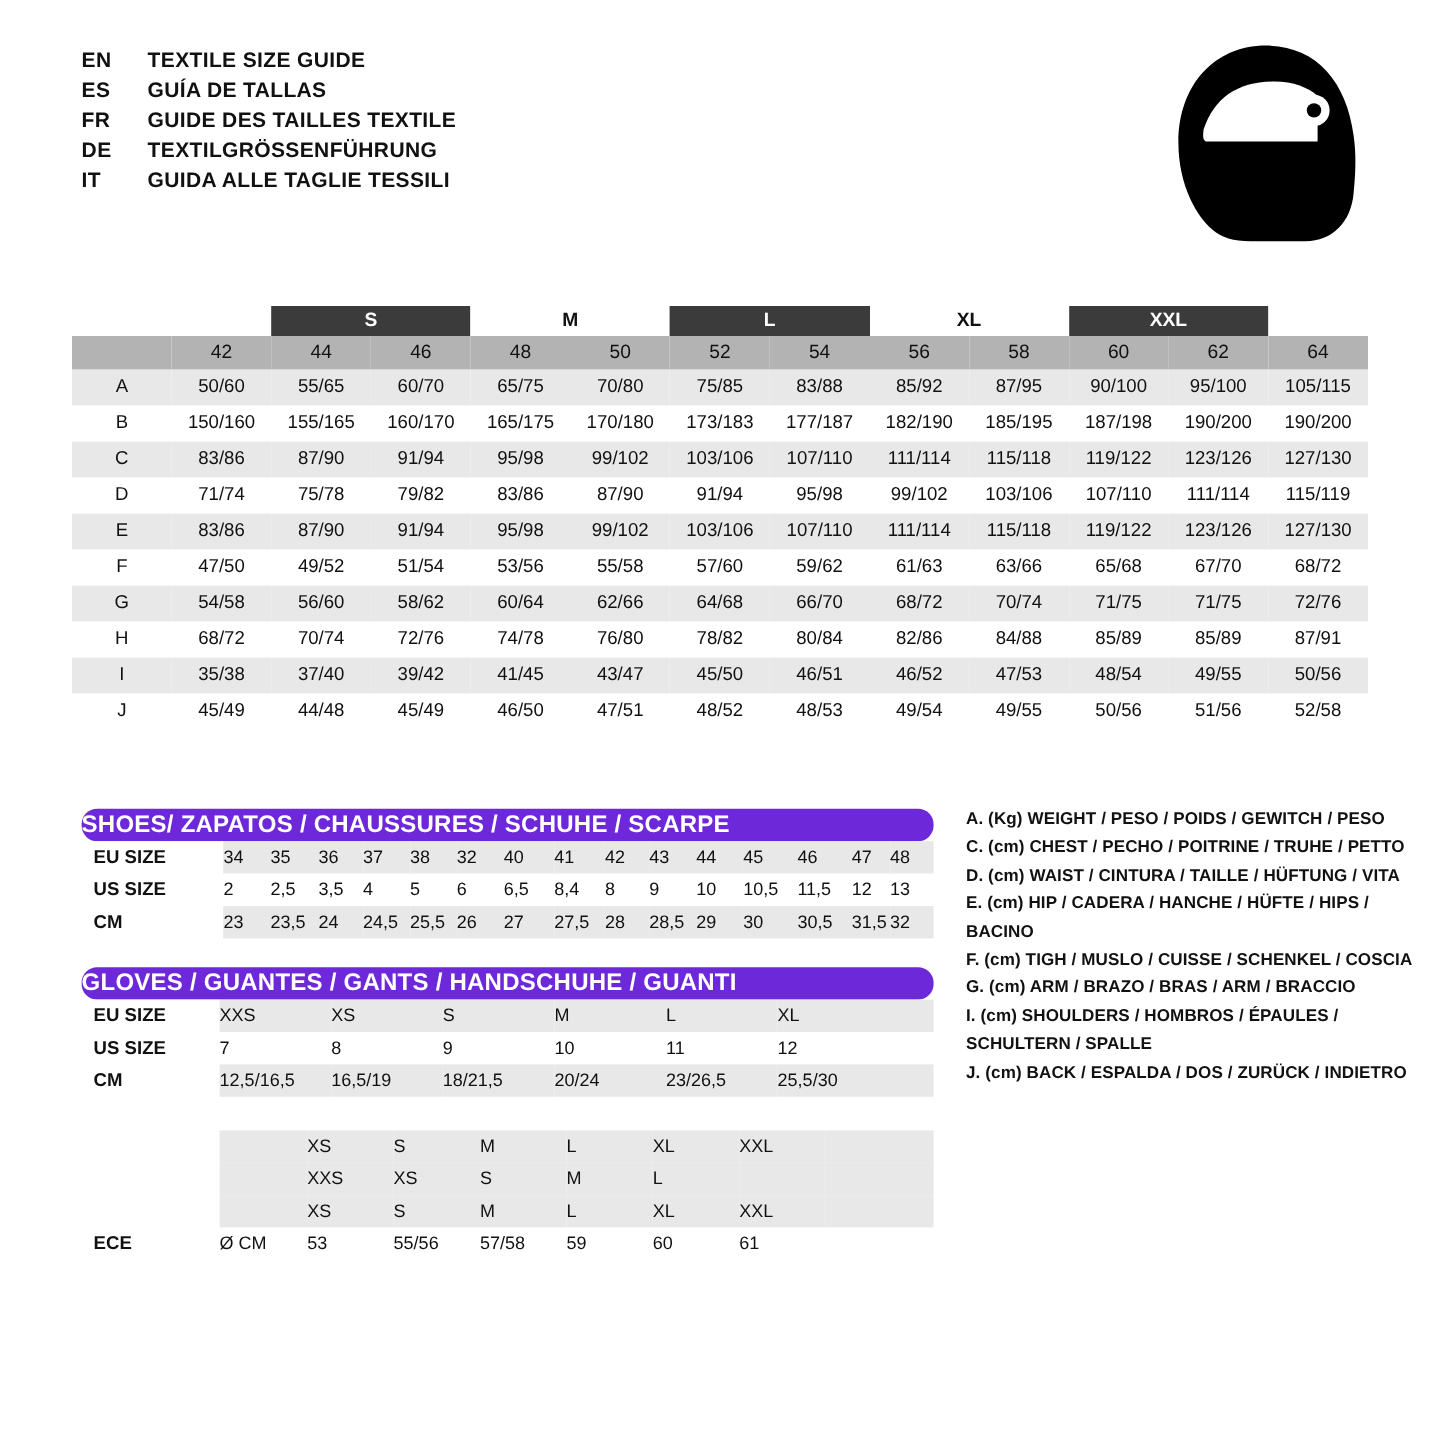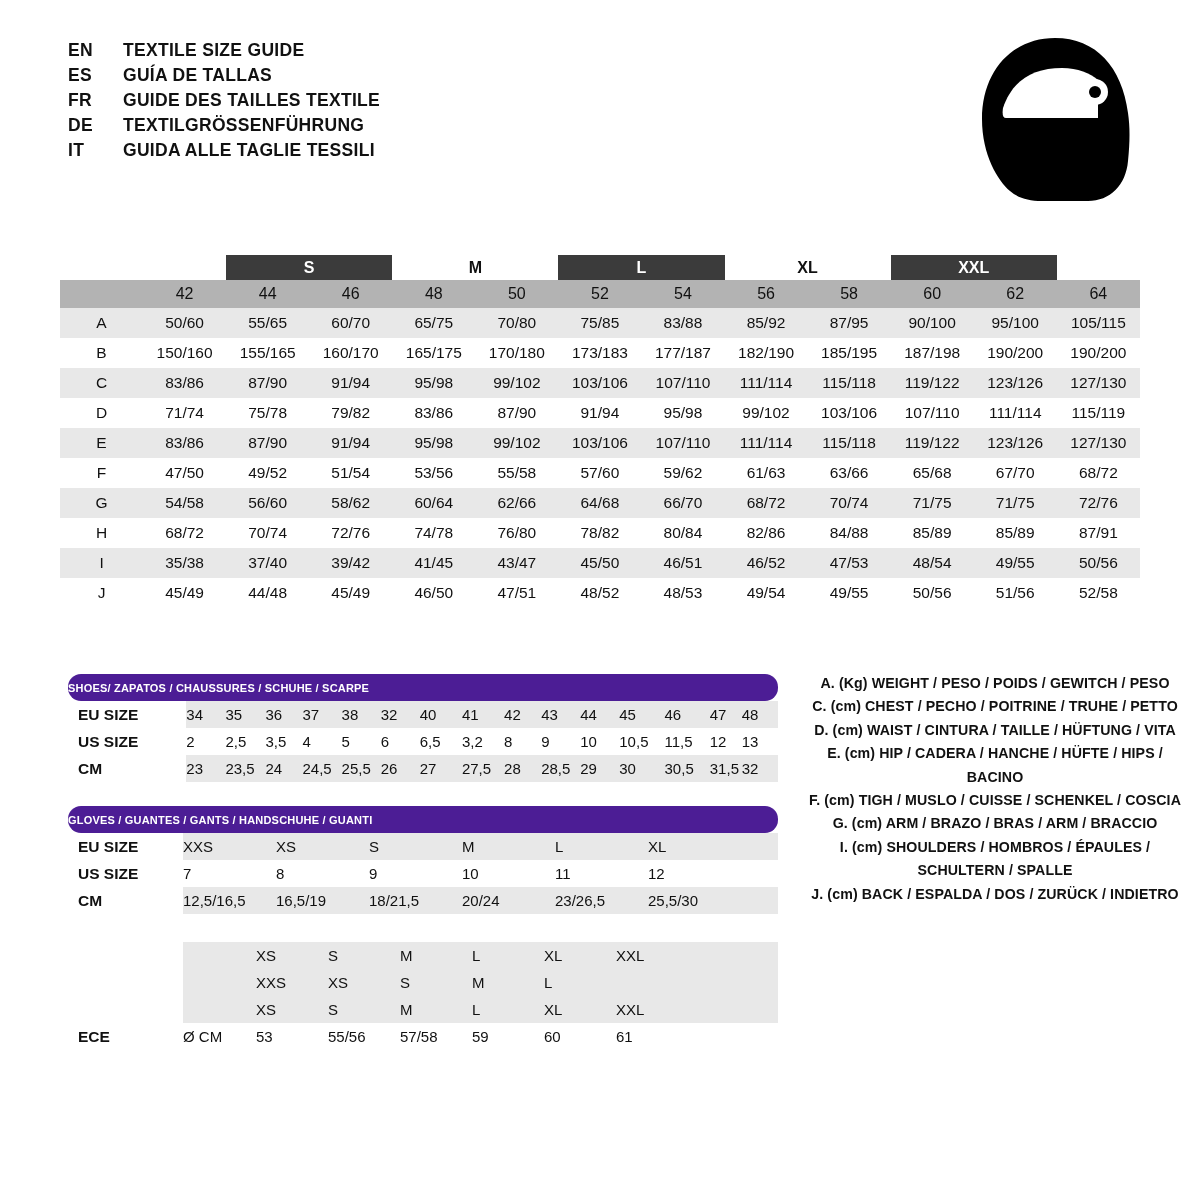--- a/index.html
+++ b/index.html
@@ -109,24 +109,24 @@
   }
 
   
   .subtable {
     position: absolute;
     border-collapse: collapse;
     table-layout: fixed;
     font-size: 15px;
   }
   .sub-title td {
-    background: #4c1d95;
+    background: #6d28d9;
     color: #ffffff;
     font-weight: bold;
-    font-size: 11px;
+    font-size: 20px;
     height: 26px;
     text-align: left;
     padding-left: 8px;
     letter-spacing: 0.2px;
     border-radius: 13px;
   }
   .subtable td {
     padding: 0;
     height: 27px;
     border: 0;
@@ -152,21 +152,20 @@
     left: 805px;
     top: 672px;
     width: 380px;
     font-size: 14.2px;
     line-height: 23.4px;
     font-weight: bold;
     letter-spacing: 0.1px;
   }
   .legend div {
     white-space: pre-wrap;
-    text-align: center;
   }
 </style>
 </head>
 <body>
 
 <div class="page">
 
   <div class="header">
     <div class="hdr-row">
       <span class="hdr-lang">EN</span>
@@ -423,21 +422,21 @@
       </tr>
       <tr class="plain">
         <td class="rowlabel">US SIZE</td>
         <td>2</td>
         <td>2,5</td>
         <td>3,5</td>
         <td>4</td>
         <td>5</td>
         <td>6</td>
         <td>6,5</td>
-        <td>3,2</td>
+        <td>8,4</td>
         <td>8</td>
         <td>9</td>
         <td>10</td>
         <td>10,5</td>
         <td>11,5</td>
         <td>12</td>
         <td>13</td>
       </tr>
       <tr class="shade">
         <td class="rowlabel">CM</td>

